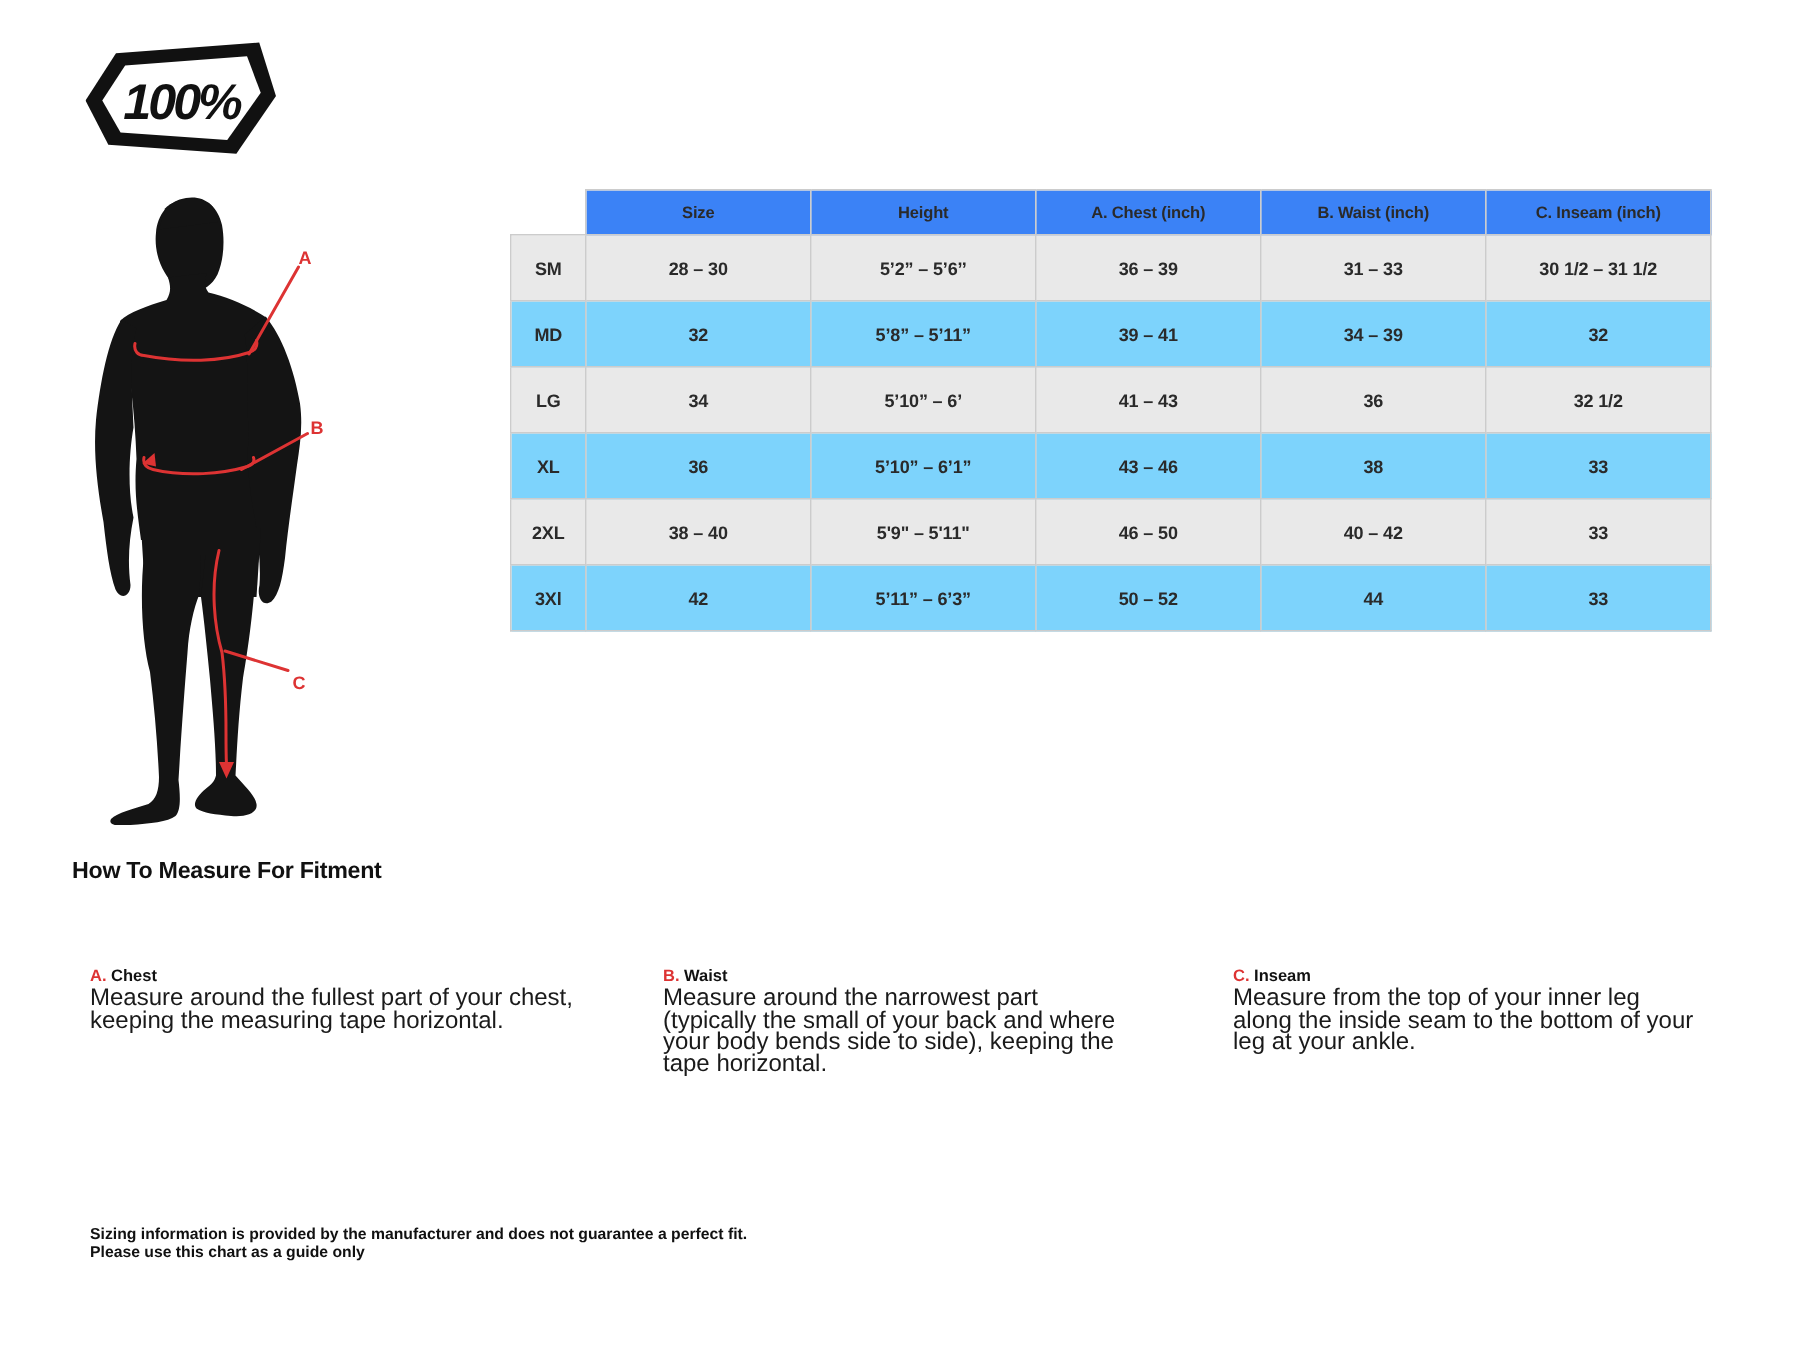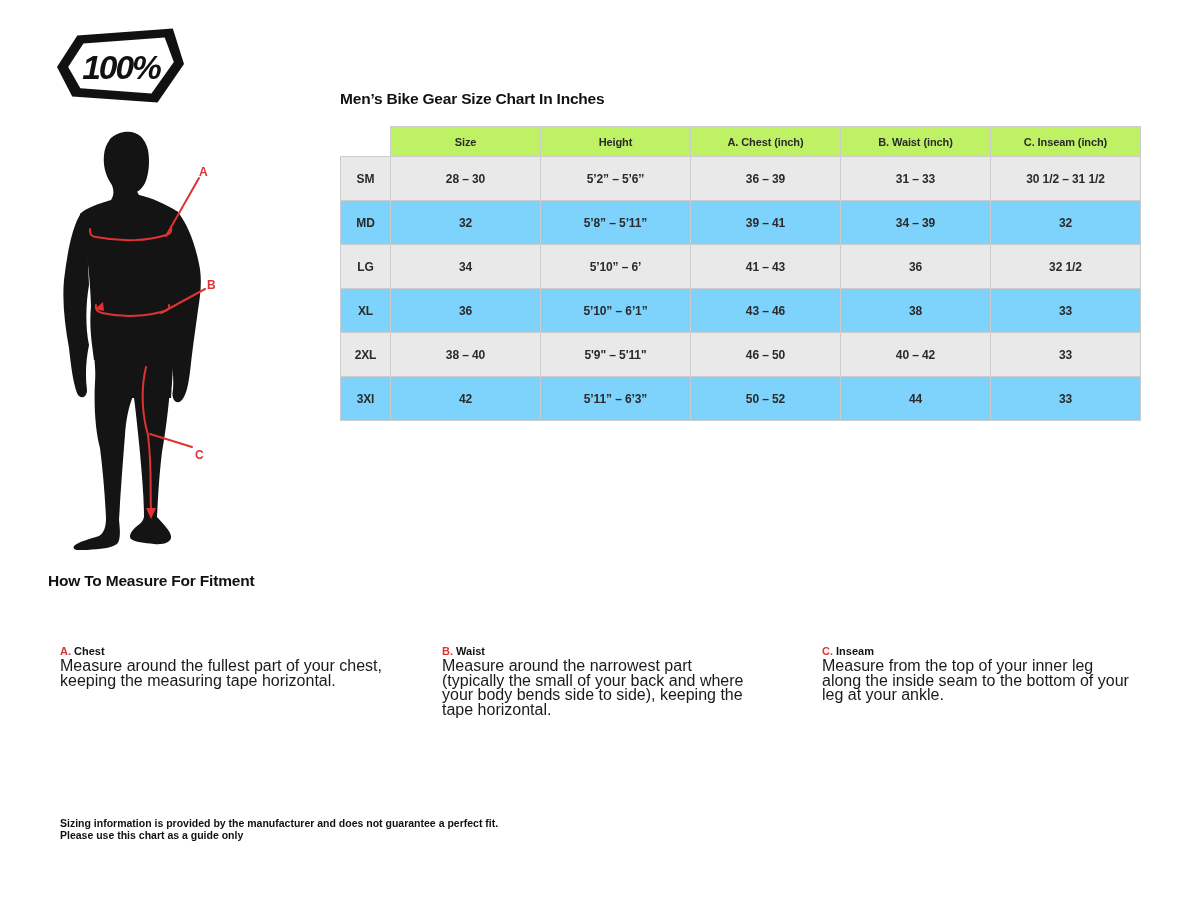--- a/index.html
+++ b/index.html
@@ -17,21 +17,21 @@
   
   .chart-title { position:absolute; left:340px; top:90px; font-size:15.5px; font-weight:bold; color:#111; letter-spacing:-0.2px; }
 
   
   .table-wrap { position:absolute; left:340px; top:126px; }
   table { border-collapse:collapse; table-layout:fixed; }
   col.c-label { width:50px; }
   col.c-data { width:150px; }
   th, td { border:1px solid #cccccc; text-align:center; vertical-align:middle;
            font-weight:bold; color:#2a2a2a; letter-spacing:-0.1px; }
-  thead th { background:#bef264; height:30px; font-size:11px; }
+  thead th { background:#3b82f6; height:30px; font-size:11px; }
   thead th.blank { border:none; background:transparent; }
   tbody td { height:44px; font-size:12px; background:#7dd3fc; }
   tbody tr:nth-child(odd) td { background:#e9e9e9; }
 
   
   .measure-title { position:absolute; left:48px; top:572px; font-size:15.5px; font-weight:bold; color:#111; letter-spacing:-0.2px; }
   .measure-col { position:absolute; top:598px; }
   .measure-col.col-a { left:60px;  width:352px; }
   .measure-col.col-b { left:442px; width:302px; }
   .measure-col.col-c { left:822px; width:310px; }
@@ -84,21 +84,20 @@
     </g>
     <g fill="#dd3333">
       <path d="M91,389 L86,378 L96,378 Z"></path>
       <path d="M35,179 L43,172 L44,181 Z"></path>
     </g>
     <text x="139" y="46" fill="#dd3333">A</text>
     <text x="147" y="159" fill="#dd3333">B</text>
     <text x="135" y="329" fill="#dd3333">C</text>
   </svg>
 
-  <div class="chart-title">Men’s Bike Gear Size Chart In Inches</div>
 
   <div class="table-wrap">
     <table>
       <colgroup>
         <col class="c-label">
           <col class="c-data">
           <col class="c-data">
           <col class="c-data">
           <col class="c-data">
           <col class="c-data">

